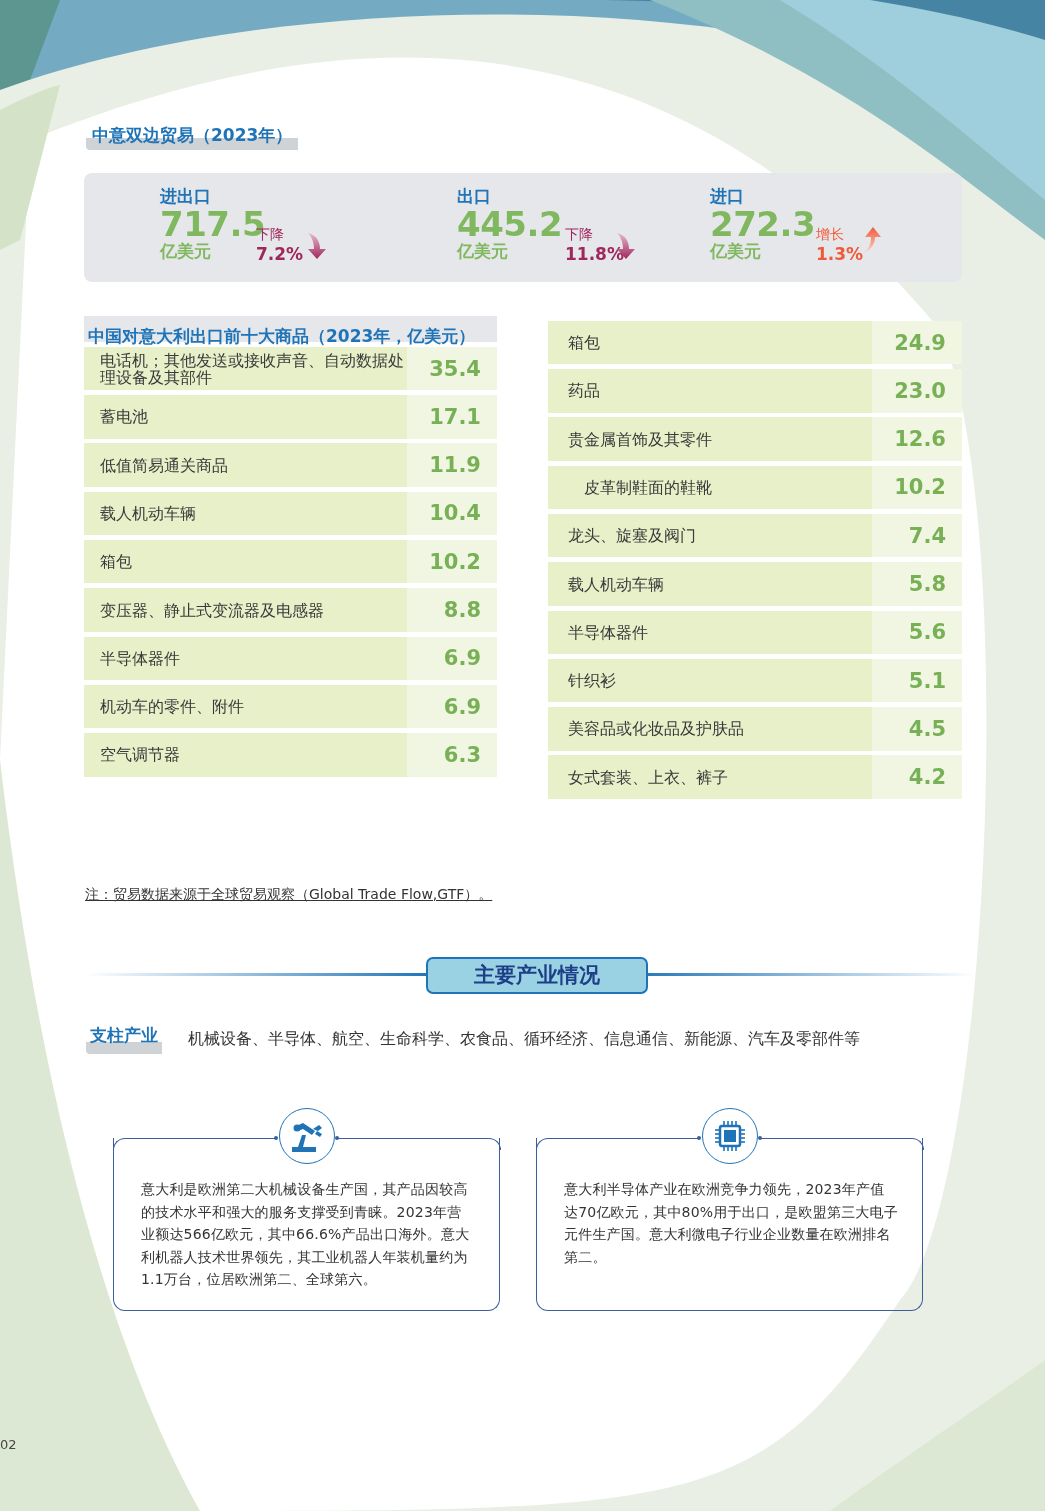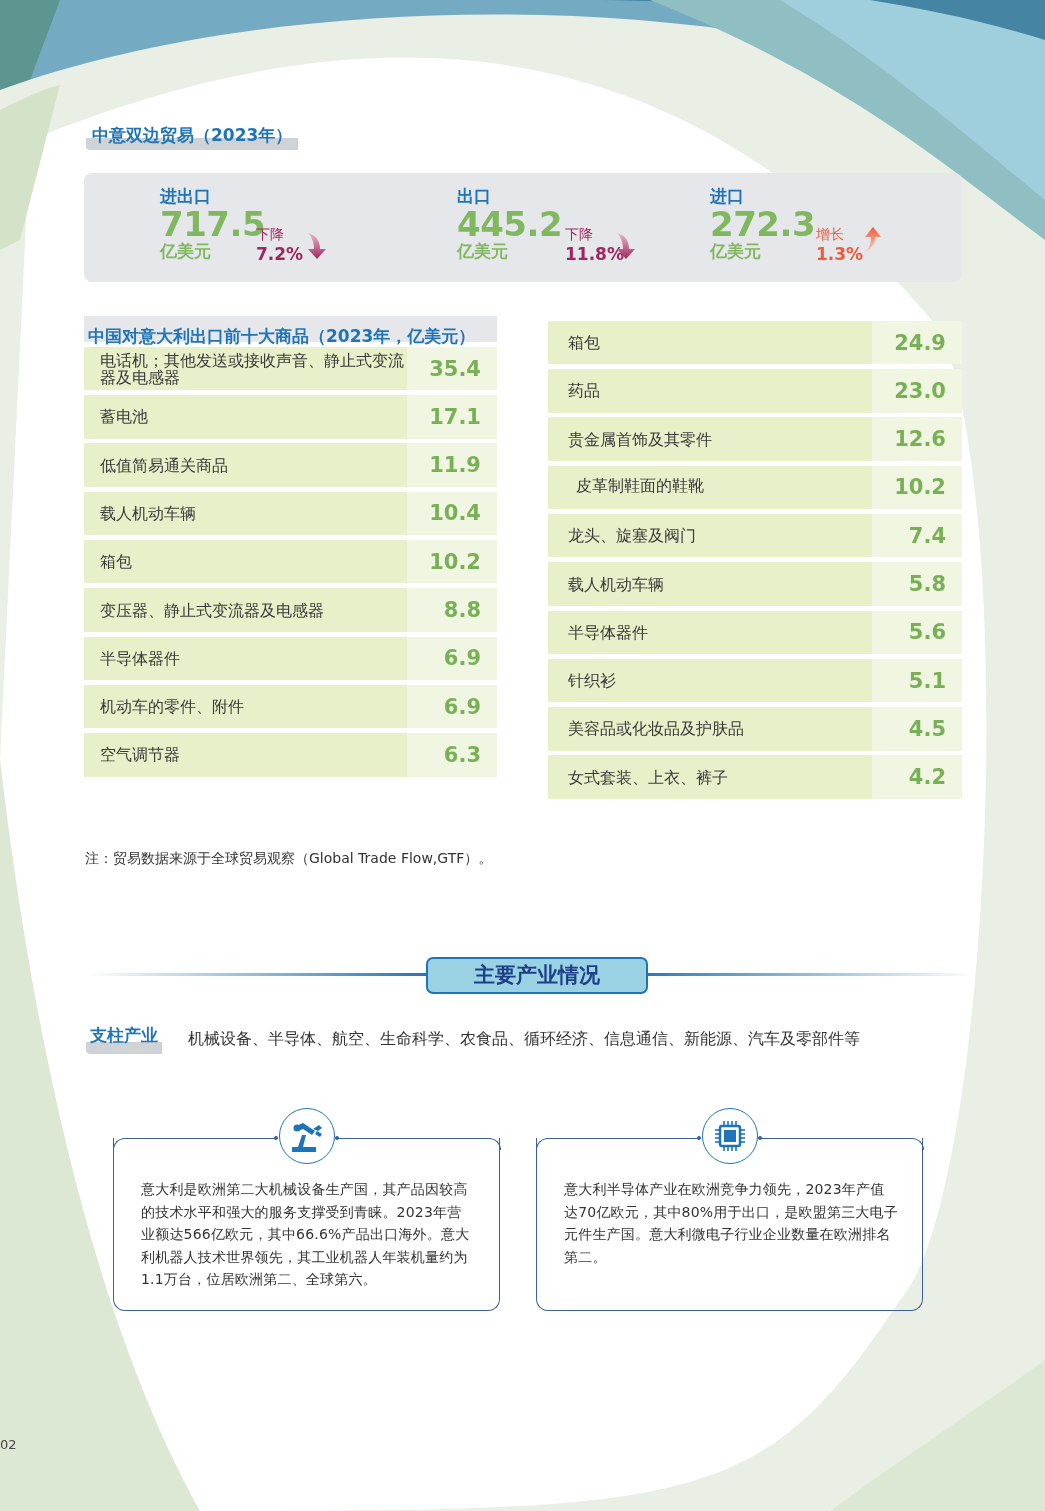--- a/index.html
+++ b/index.html
@@ -59,22 +59,22 @@
     display: flex; align-items: center;
     font-size: 16px; color: #3a3a3a; line-height: 17px;
   }
   .tbl .row .val {
     width: 90px; background: #f1f6e3;
     display: flex; align-items: center; justify-content: flex-end;
     padding-right: 16px; font-size: 21px; font-weight: bold; color: #78b155;
   }
 
   .note {
-    position: absolute; left: 85px; top: 850px;
-    font-size: 14px; color: #333; white-space: nowrap;
+    position: absolute; left: 85px; top: 886px;
+    font-size: 14px; color: #333; white-space: nowrap; text-decoration: underline;
   }
 
   
   .divider-l, .divider-r {
     position: absolute; top: 973px; height: 3px;
   }
   .divider-l { left: 86px; width: 345px; background: linear-gradient(to right, rgba(31,116,184,0), #1f74b8); }
   .divider-r { left: 630px; width: 345px; background: linear-gradient(to right, #1f74b8, rgba(31,116,184,0)); }
   .ind-title {
     position: absolute; left: 426px; top: 957px; width: 222px; height: 37px;
@@ -202,21 +202,21 @@
             </linearGradient>
           </defs>
         <path d="M2,28 C8,26 11,20 11,12 L5,12 L13,2 L21,12 L15,12 C15,20 10,26 2,28 Z" fill="url(#gu1)"></path>
       </svg>
     </div>
   </div>
 
   <div class="tbl" style="left:84px; width:413px;">
     <div class="head">中国对意大利出口前十大商品（2023年，亿美元）</div>
     <div class="row">
-        <div class="name">电话机；其他发送或接收声音、静止式变流器及电感器</div>
+        <div class="name">电话机；其他发送或接收声音、自动数据处理设备及其部件</div>
         <div class="val">35.4</div>
       </div>
     <div class="row">
         <div class="name">蓄电池</div>
         <div class="val">17.1</div>
       </div>
     <div class="row">
         <div class="name">低值简易通关商品</div>
         <div class="val">11.9</div>
       </div>
@@ -253,21 +253,21 @@
       </div>
     <div class="row">
         <div class="name" style="padding-left:20px;">药品</div>
         <div class="val">23.0</div>
       </div>
     <div class="row">
         <div class="name" style="padding-left:20px;">贵金属首饰及其零件</div>
         <div class="val">12.6</div>
       </div>
     <div class="row">
-        <div class="name" style="padding-left:28px;font-family:Liberation Mono, monospace;">皮革制鞋面的鞋靴</div>
+        <div class="name" style="padding-left:36px;">皮革制鞋面的鞋靴</div>
         <div class="val">10.2</div>
       </div>
     <div class="row">
         <div class="name" style="padding-left:20px;">龙头、旋塞及阀门</div>
         <div class="val">7.4</div>
       </div>
     <div class="row">
         <div class="name" style="padding-left:20px;">载人机动车辆</div>
         <div class="val">5.8</div>
       </div>

